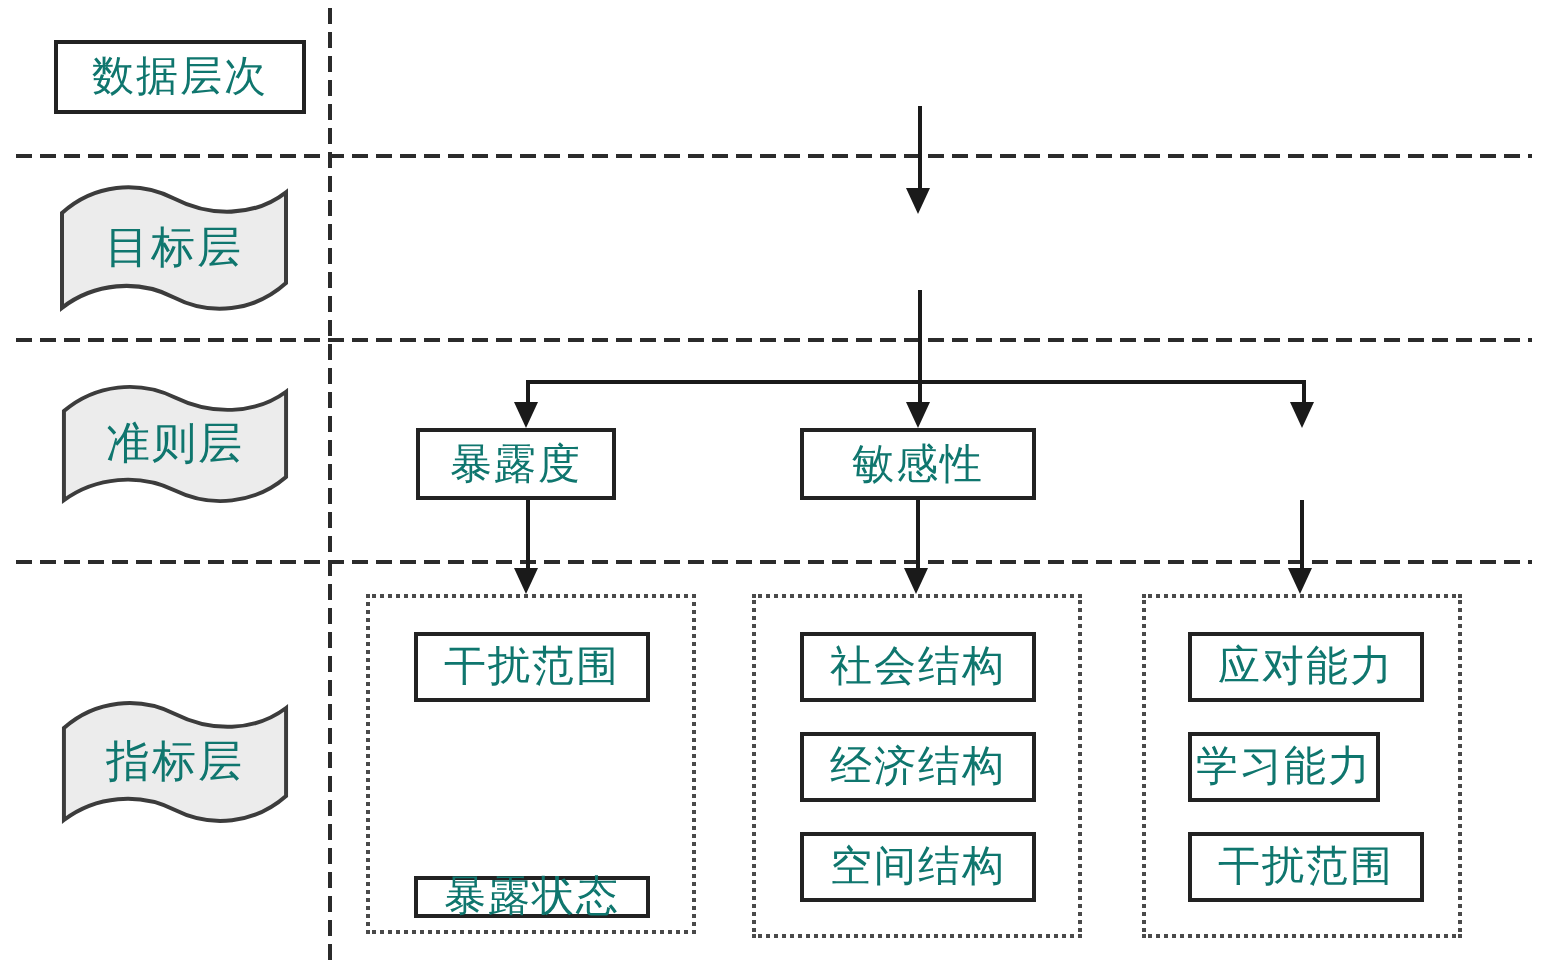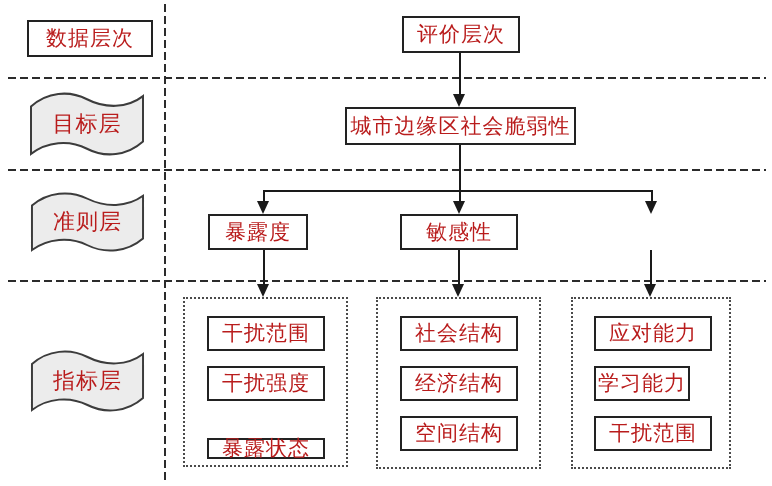--- a/index.html
+++ b/index.html
@@ -1,18 +1,18 @@
 <!DOCTYPE html>
 <html><head>
 <meta charset="utf-8">
 <style>
   html,body{margin:0;padding:0;background:#fff;}
   .stage{
     position:relative;width:772px;height:486px;background:#ffffff;
-    font-family:"Liberation Serif","DejaVu Serif",serif;color:#b91c1c;
+    font-family:"Liberation Serif","DejaVu Serif",serif;color:#0f766e;
     overflow:hidden;
   }
   
   .hdash{position:absolute;left:8px;width:758px;height:2px;
     background:repeating-linear-gradient(90deg,#2b2b2b 0 8px,transparent 8px 12px);}
   .vdash{position:absolute;left:164px;top:4px;width:2px;height:478px;
     background:repeating-linear-gradient(180deg,#2b2b2b 0 8px,transparent 8px 12px);}
   
   .box{position:absolute;background:#fff;border:2px solid #222222;box-sizing:border-box;
     display:flex;align-items:center;justify-content:center;
@@ -60,44 +60,35 @@
     <span>准则层</span>
   </div>
 
   <div class="banner" style="left:28px;top:349px;width:119px;height:64px">
     <svg viewBox="0 0 120 64" preserveAspectRatio="none">
       <path d="M4 15 C 20 1, 42 -1, 60 8 C 78 17, 100 17, 116 5 L116 49 C 100 63, 78 65, 60 56 C 42 47, 20 49, 4 61 Z" fill="#ececec" stroke="#3c3c3c" stroke-width="2"></path>
     </svg>
     <span>指标层</span>
   </div>
 
-  <div class="box" style="left:402px;top:16px;width:118px;height:37px">
-    <span>评价层次</span>
-  </div>
 
-  <div class="box" style="left:345px;top:107px;width:231px;height:38px">
-    <span>城市边缘区社会脆弱性</span>
-  </div>
 
   <div class="box" style="left:208px;top:214px;width:100px;height:36px">
     <span>暴露度</span>
   </div>
   <div class="box" style="left:400px;top:214px;width:118px;height:36px">
     <span>敏感性</span>
   </div>
 
   <div class="group" style="left:183px;top:297px;width:165px;height:170px"></div>
   <div class="group" style="left:376px;top:297px;width:165px;height:172px"></div>
   <div class="group" style="left:571px;top:297px;width:160px;height:172px"></div>
 
   <div class="box" style="left:207px;top:316px;width:118px;height:35px">
     <span>干扰范围</span>
-  </div>
-  <div class="box" style="left:207px;top:366px;width:118px;height:35px">
-    <span>干扰强度</span>
   </div>
   <div class="box" style="left:207px;top:438px;width:118px;height:21px">
     <span>暴露状态</span>
   </div>
 
   <div class="box" style="left:400px;top:366px;width:118px;height:35px">
     <span>经济结构</span>
   </div>
   <div class="box" style="left:400px;top:316px;width:118px;height:35px">
     <span>社会结构</span>

